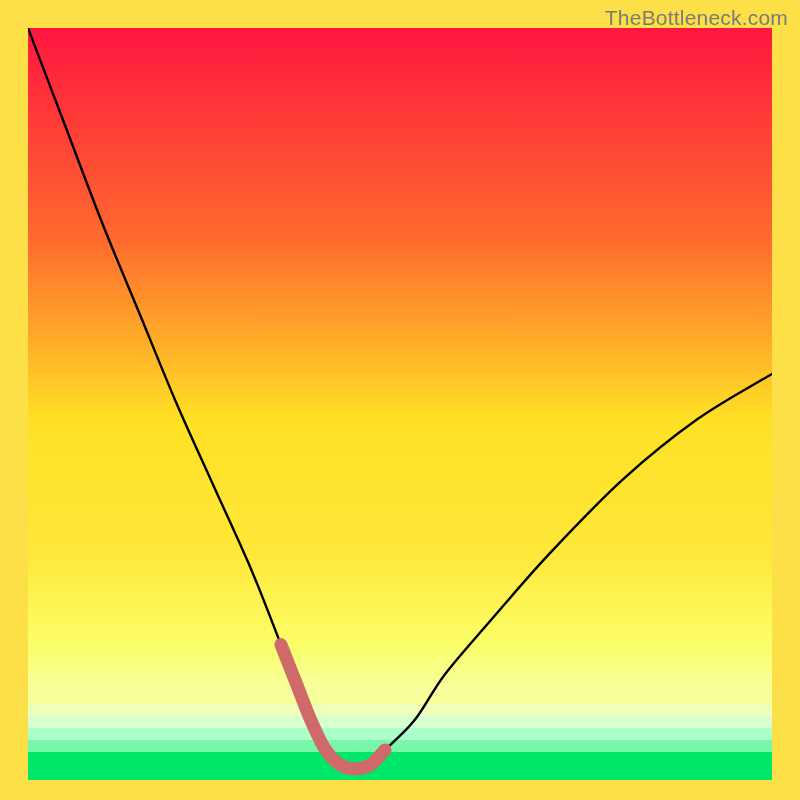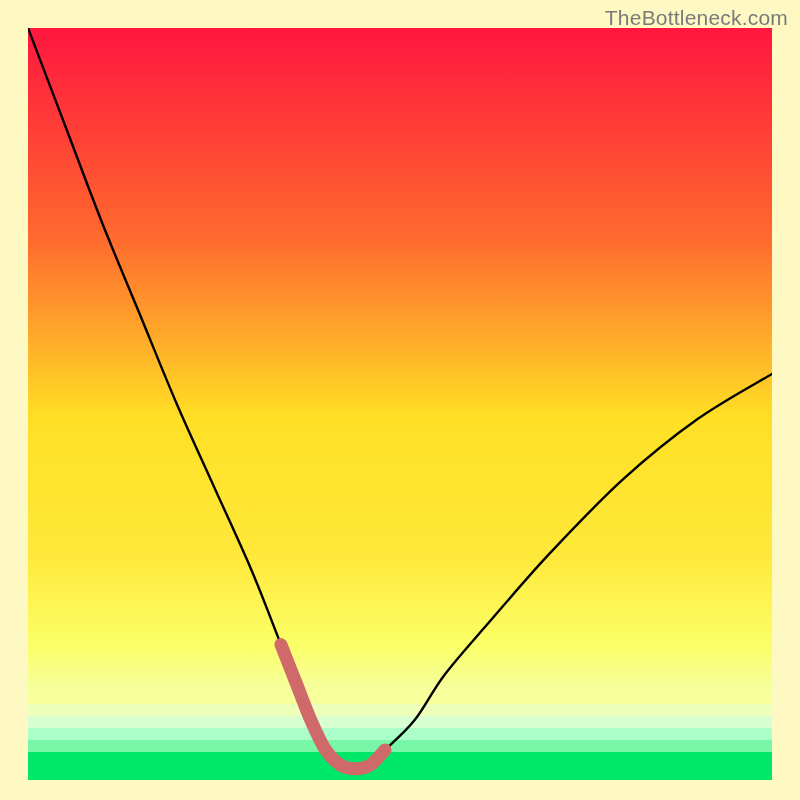--- a/index.html
+++ b/index.html
@@ -10,21 +10,21 @@
     background: #000;
     overflow: hidden;
     font-family: Arial, Helvetica, sans-serif;
   }
   .frame {
     position: absolute;
     left: 0;
     top: 0;
     width: 800px;
     height: 800px;
-    background: #fef9c3;
+    background: #fde047;
   }
   .watermark {
     position: absolute;
     top: 6px;
     right: 12px;
     color: #7a7a7a;
     font-size: 21px;
     font-weight: 500;
     letter-spacing: 0.2px;
     z-index: 10;

